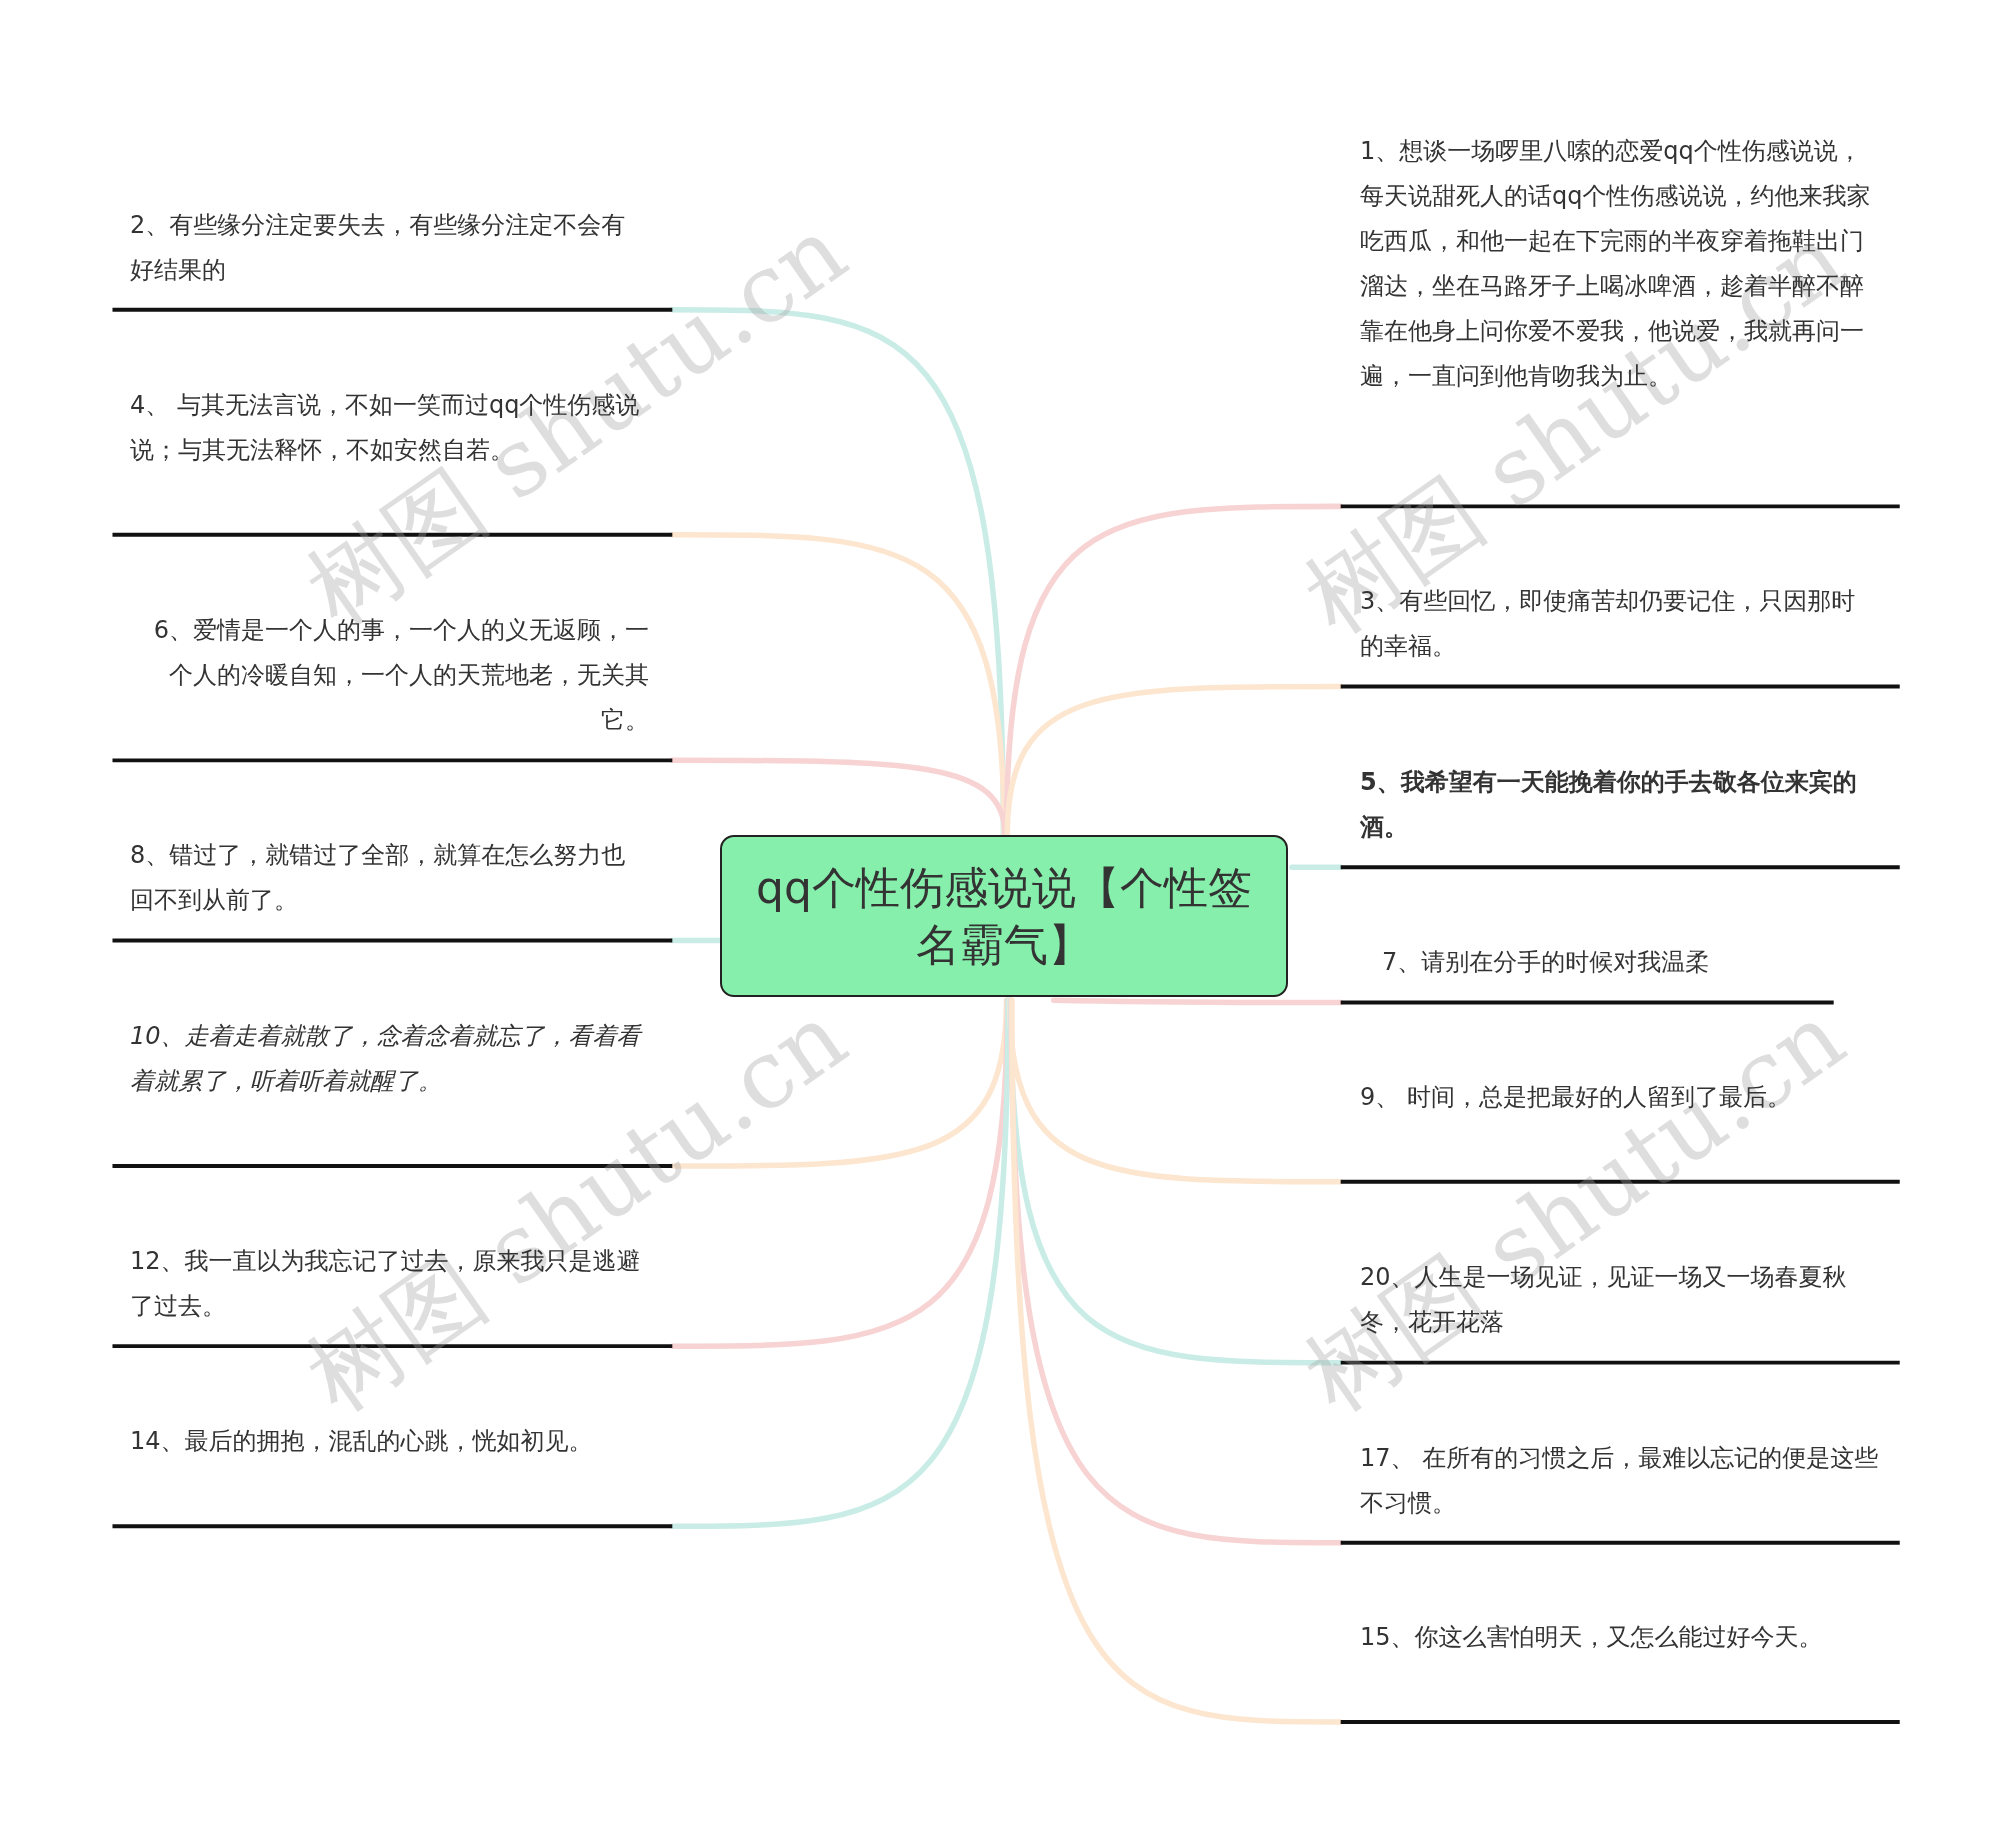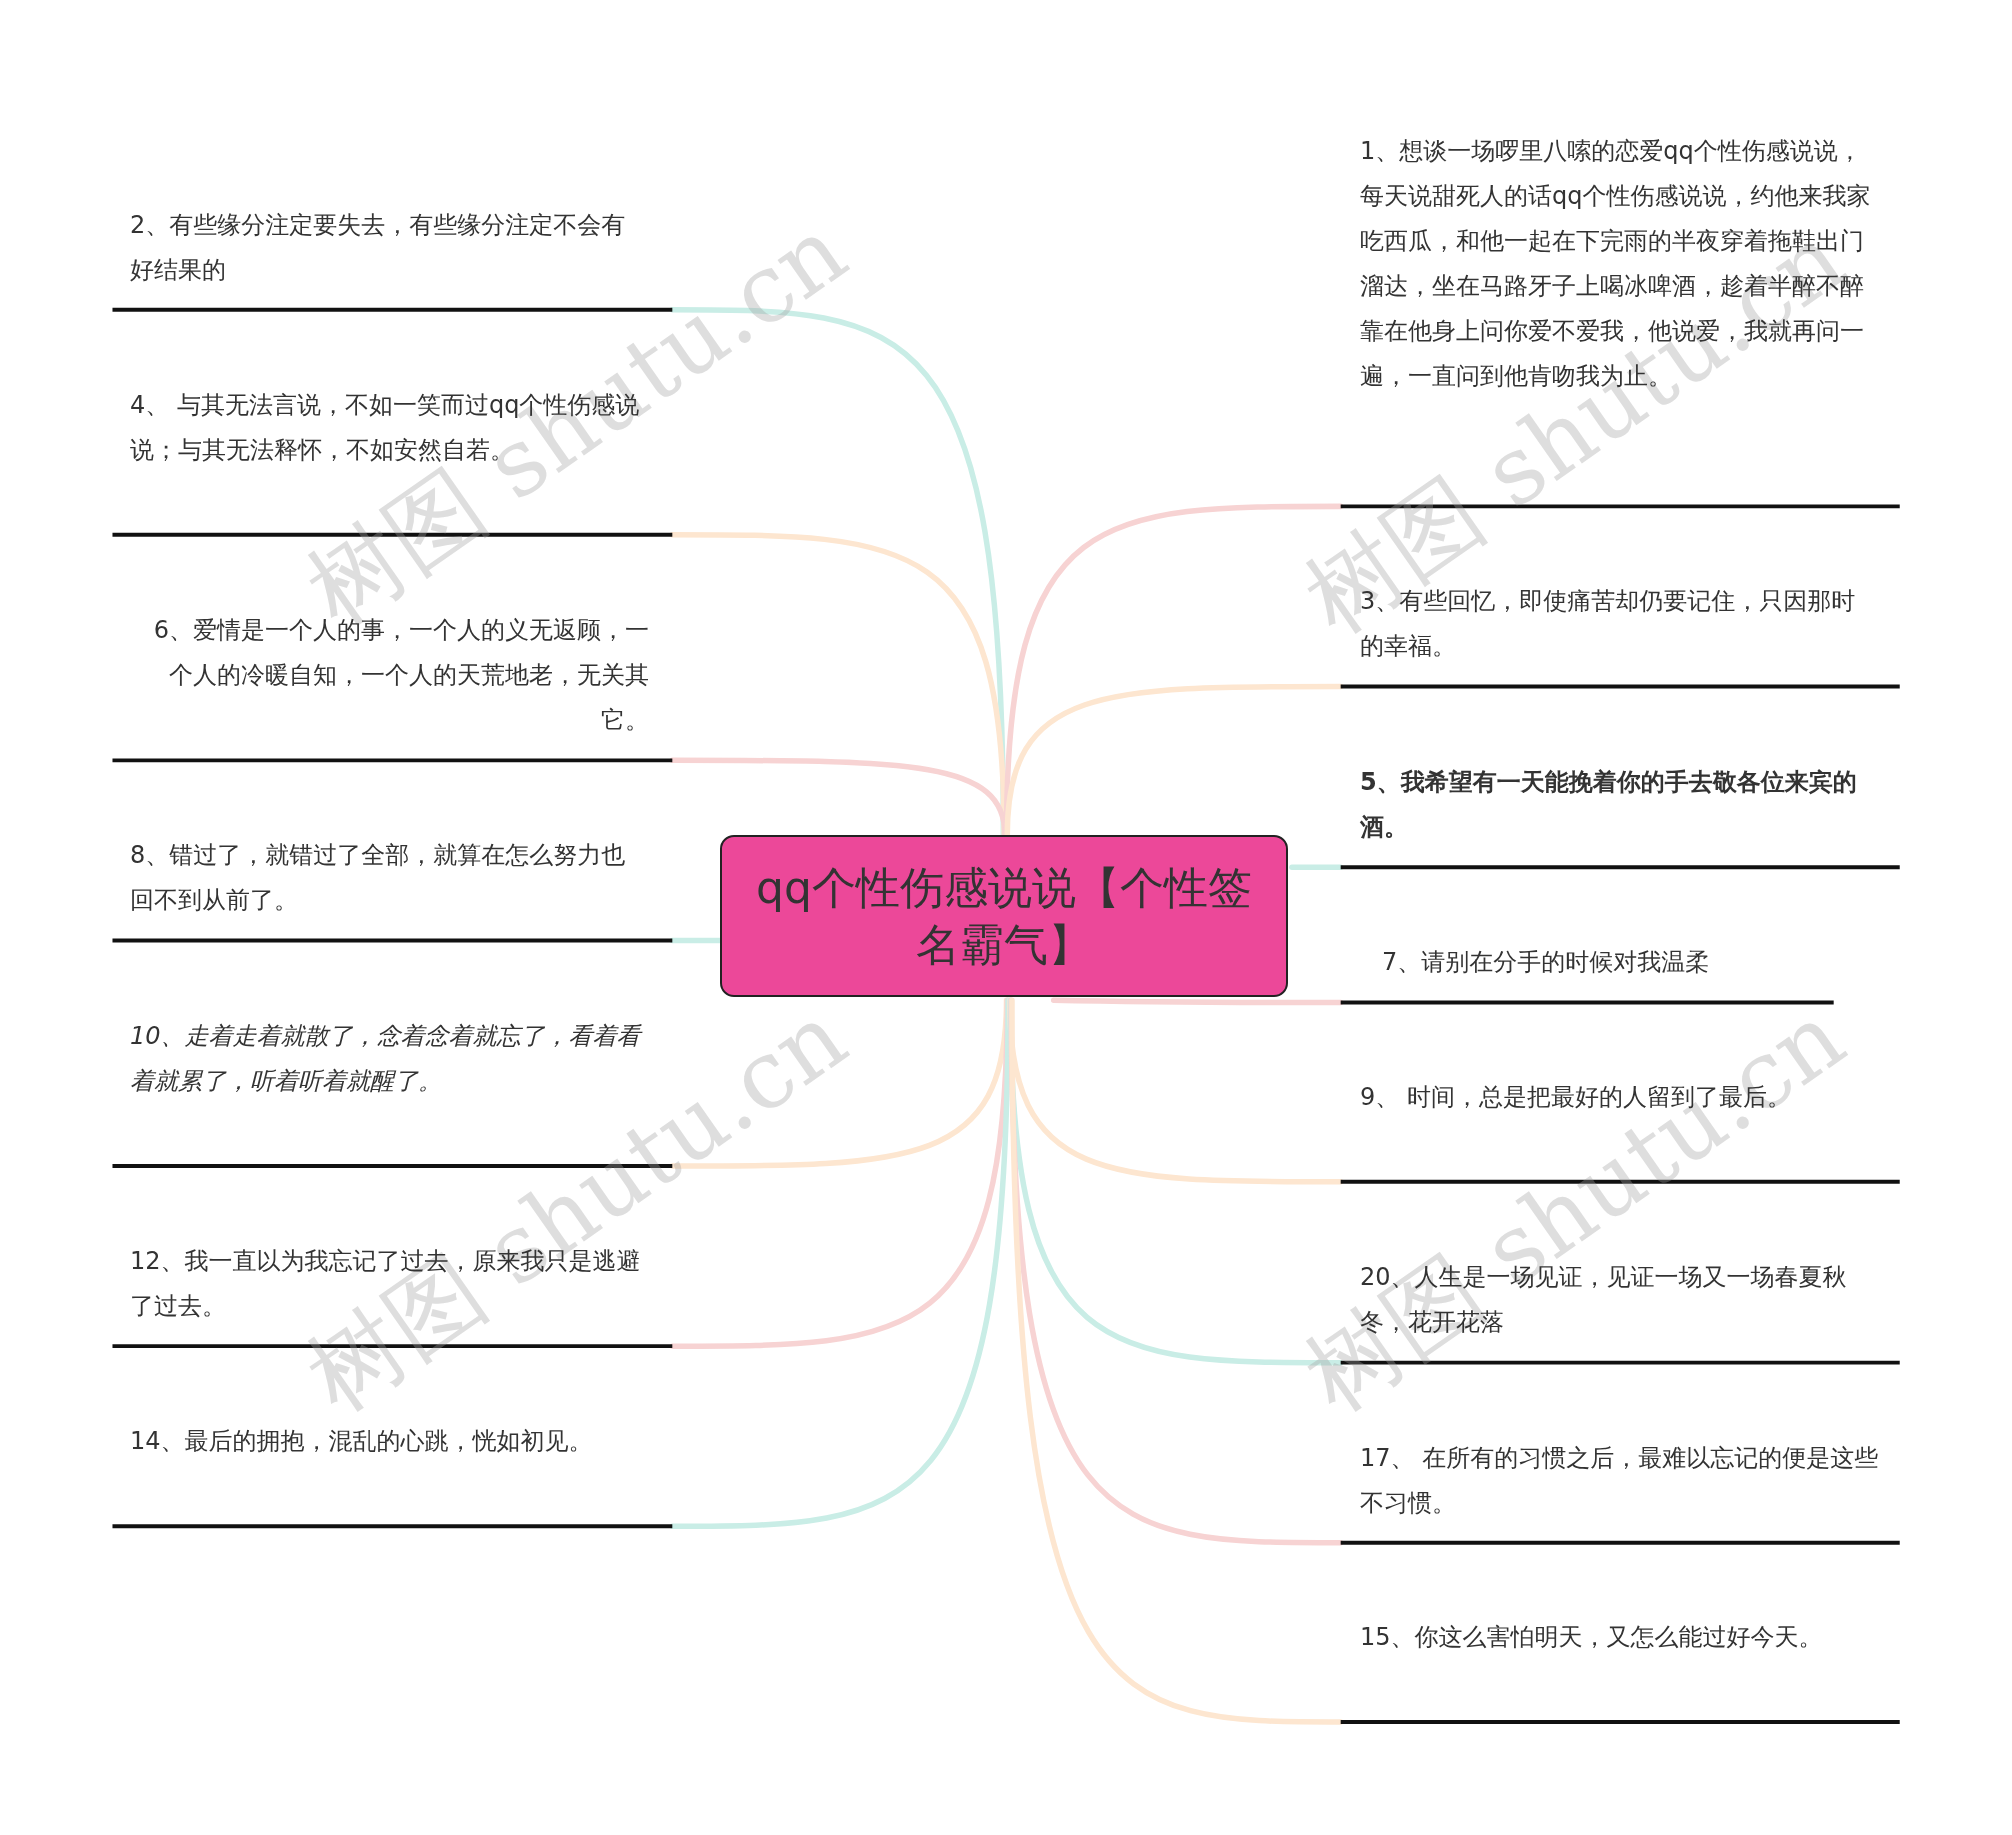--- a/index.html
+++ b/index.html
@@ -4,21 +4,21 @@
 <style>
   html, body { margin:0; padding:0; background:#ffffff; }
   body { width:2013px; height:1836px; position:relative; overflow:hidden;
          font-family:"DejaVu Sans","Liberation Sans",sans-serif; color:#333333; }
   #canvas { position:absolute; left:0; top:0; width:2013px; height:1836px; }
   .node-text { position:absolute; font-size:24px; line-height:45px; color:#333333;
                white-space:normal; word-break:break-all; }
   .left-text { left:130px; width:519px; }
   .right-text { left:1360px; width:519px; }
   .center-box { position:absolute; left:720px; top:835px; width:568px; height:162px;
-                border:2.4px solid #222222; border-radius:14px; background:#ec4899;
+                border:2.4px solid #222222; border-radius:14px; background:#86efac;
                 box-sizing:border-box; display:flex; align-items:center; justify-content:flex-start;
                 text-align:center; }
   .center-title { font-size:44px; line-height:57px; color:#333333; padding:0 23.6px; }
   .watermark { position:absolute; font-family:"DejaVu Serif","Liberation Serif",serif;
                font-size:94px; color:rgba(160,160,160,0.35); transform:rotate(-35deg);
                transform-origin:left top; white-space:nowrap; pointer-events:none; }
 </style>
 </head>
 <body>
 

